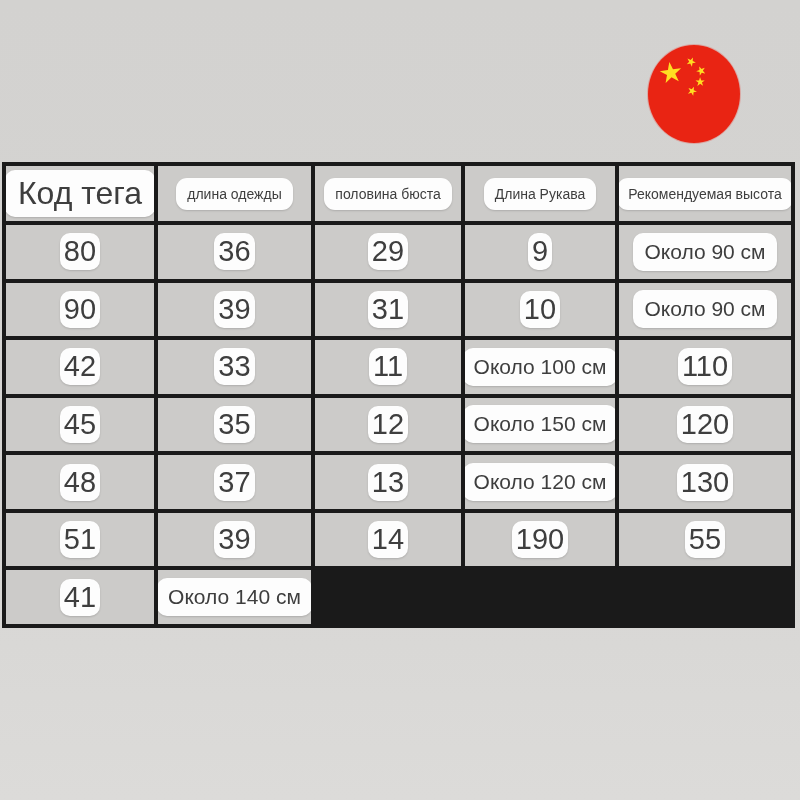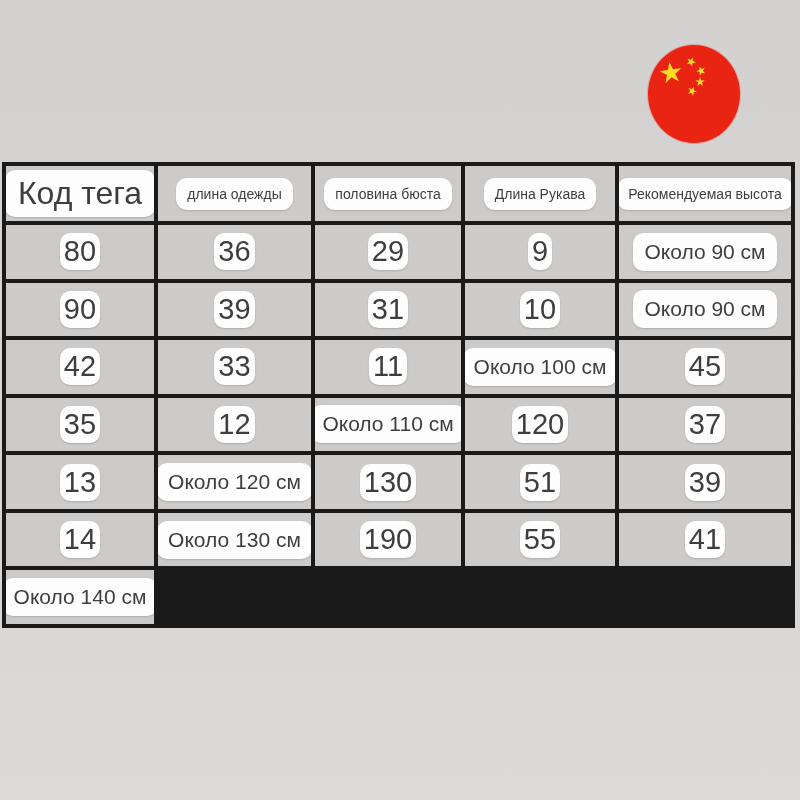--- a/index.html
+++ b/index.html
@@ -122,33 +122,39 @@
       <div class="cell">
         <span class="pill pill-num">33</span>
       </div>
       <div class="cell">
         <span class="pill pill-num">11</span>
       </div>
       <div class="cell">
         <span class="pill pill-height">Около 100 см</span>
       </div>
       <div class="cell">
+        <span class="pill pill-num">110</span>
+      </div>
+      <div class="cell">
         <span class="pill pill-num">45</span>
       </div>
       <div class="cell">
         <span class="pill pill-num">35</span>
       </div>
       <div class="cell">
         <span class="pill pill-num">12</span>
       </div>
       <div class="cell">
-        <span class="pill pill-height">Около 110 см</span>
+        <span class="pill pill-height">Около 150 см</span>
       </div>
       <div class="cell">
         <span class="pill pill-num">120</span>
+      </div>
+      <div class="cell">
+        <span class="pill pill-num">48</span>
       </div>
       <div class="cell">
         <span class="pill pill-num">37</span>
       </div>
       <div class="cell">
         <span class="pill pill-num">13</span>
       </div>
       <div class="cell">
         <span class="pill pill-height">Около 120 см</span>
       </div>
@@ -158,23 +164,20 @@
       <div class="cell">
         <span class="pill pill-num">51</span>
       </div>
       <div class="cell">
         <span class="pill pill-num">39</span>
       </div>
       <div class="cell">
         <span class="pill pill-num">14</span>
       </div>
       <div class="cell">
-        <span class="pill pill-height">Около 130 см</span>
-      </div>
-      <div class="cell">
         <span class="pill pill-num">190</span>
       </div>
       <div class="cell">
         <span class="pill pill-num">55</span>
       </div>
       <div class="cell">
         <span class="pill pill-num">41</span>
       </div>
       <div class="cell">
         <span class="pill pill-height">Около 140 см</span>

